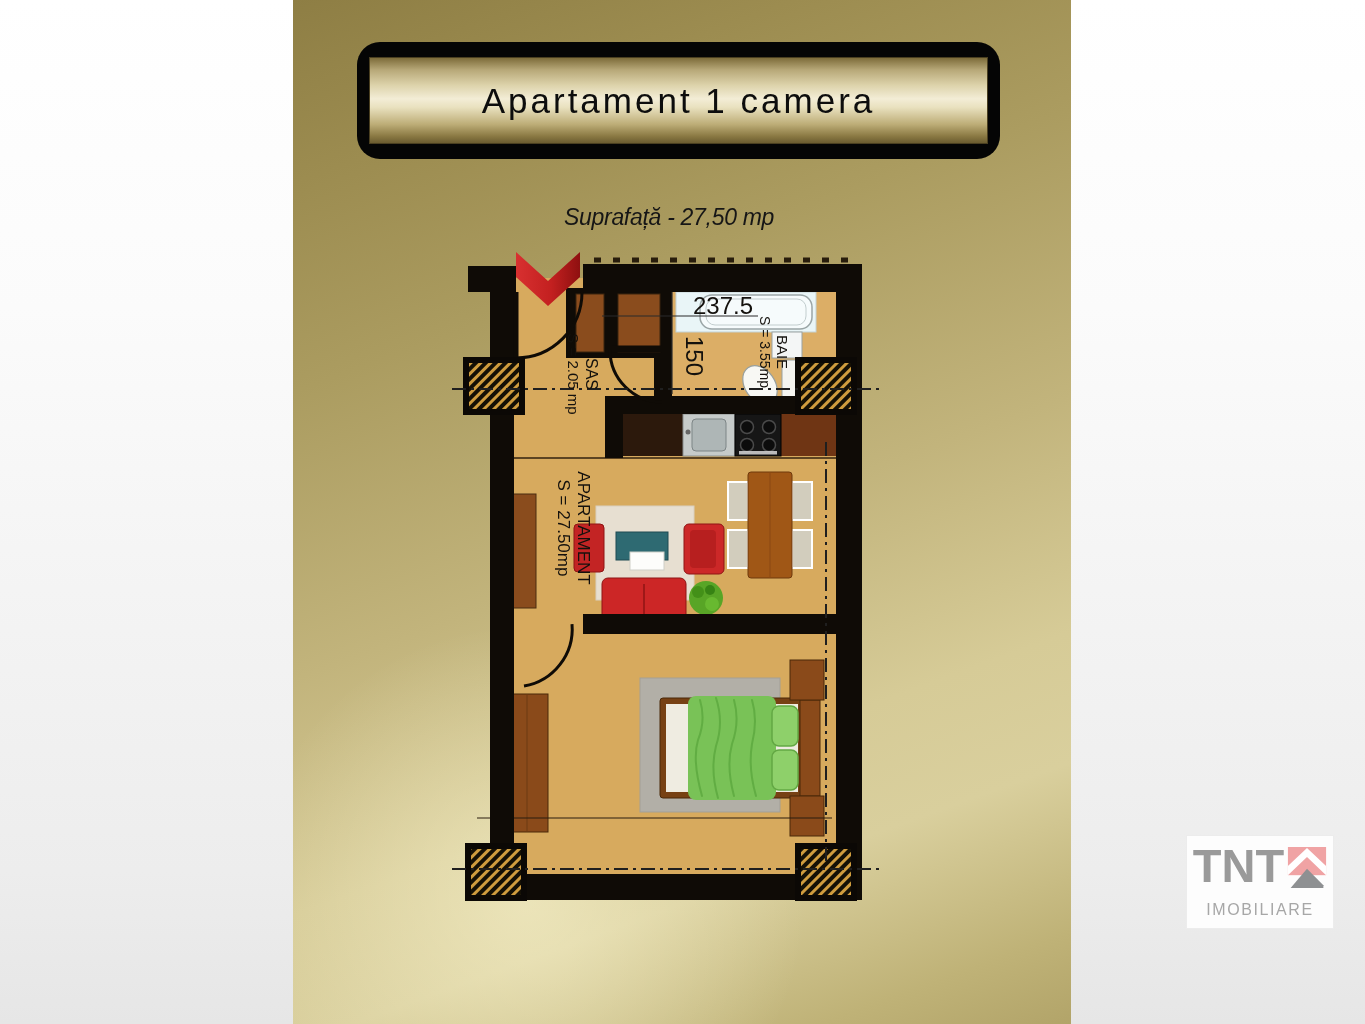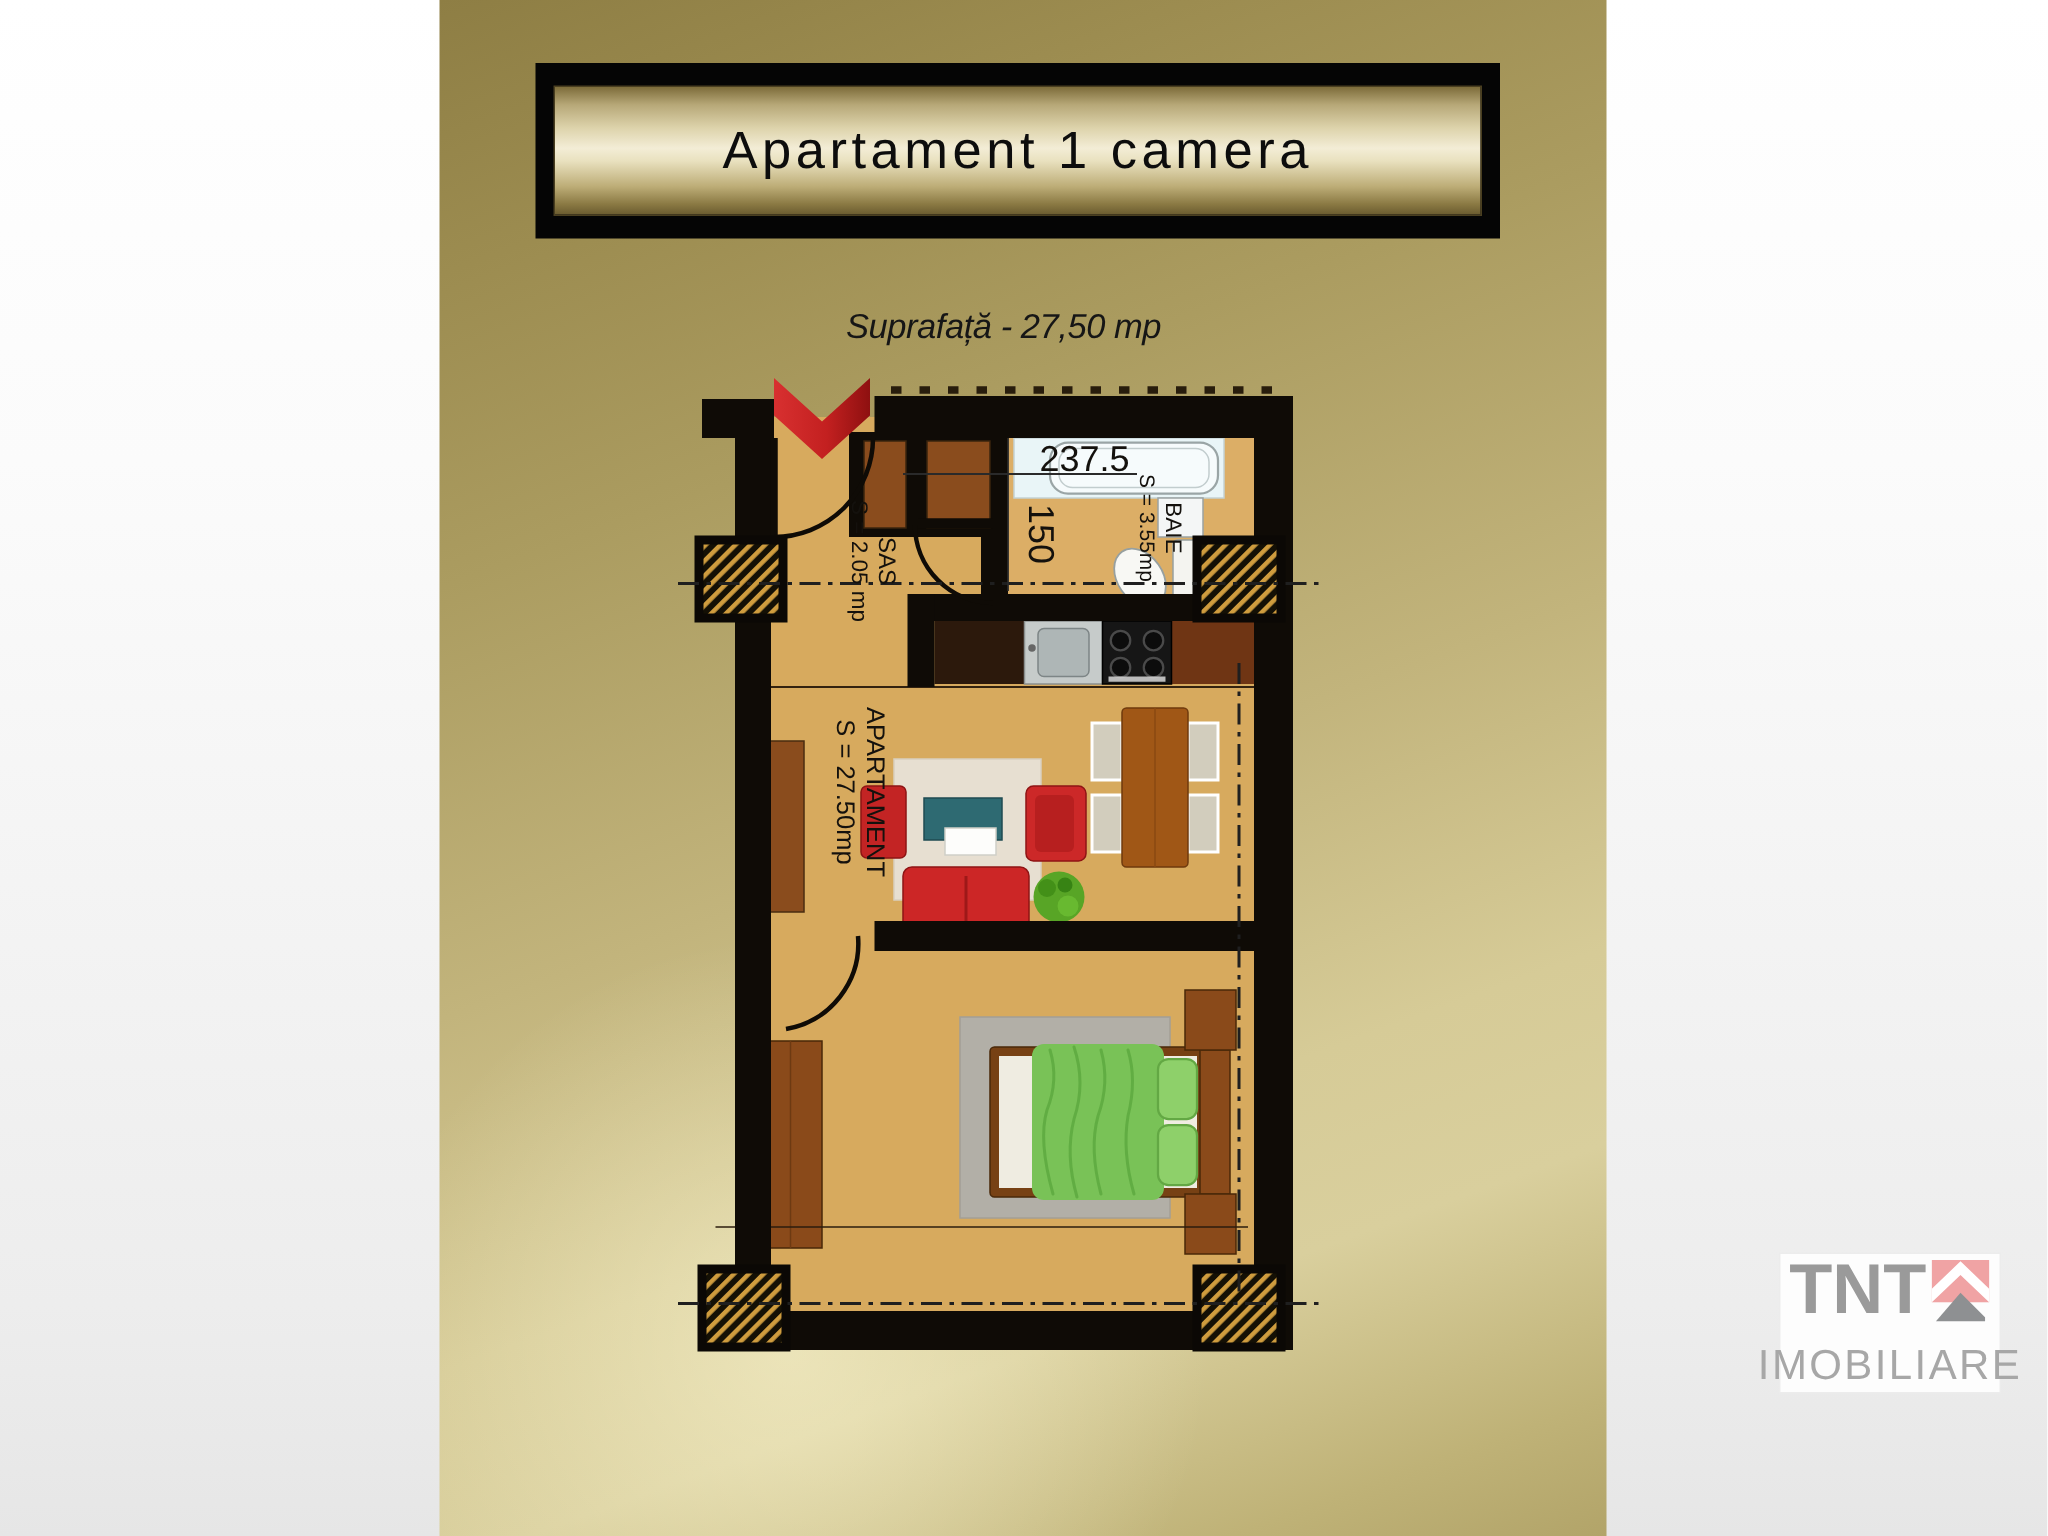--- a/index.html
+++ b/index.html
@@ -15,21 +15,21 @@
   
   .gold-panel{
     position:absolute;left:293px;top:0;width:778px;height:1024px;
     background:
       radial-gradient(ellipse 60% 45% at 30% 88%, rgba(255,250,215,0.50), rgba(255,250,215,0) 60%),
       linear-gradient(160deg,#8e7e44 0%,#9c8c50 14%,#ab9c60 30%,#c2b47c 52%,#d6cb97 70%,#d9cf9d 80%,#bfb277 93%,#b2a469 100%);
   }
   
   .banner{
     position:absolute;left:357px;top:42px;width:643px;height:117px;
-    background:#050505;box-sizing:border-box;padding:15px 12px;
+    background:#050505;box-sizing:border-box;padding:15px 12px;border-radius:23px;
   }
   .banner-inner{
     width:100%;height:100%;box-sizing:border-box;
     border:1px solid #4a3f20;
     background:linear-gradient(to bottom,#7d6c3a 0%,#b7a878 14%,#ddd3ab 32%,#f3edd6 48%,#e9e1bf 58%,#bdad77 78%,#8a7943 92%,#6b5c30 100%);
     display:flex;align-items:center;justify-content:center;
   }
   .banner-title{
     font-size:35px;letter-spacing:3px;color:#0d0d0d;font-weight:400;
     white-space:nowrap;
@@ -47,21 +47,21 @@
   .tnt-card{
     position:absolute;left:1187px;top:836px;width:146px;height:92px;
     background:#fdfdfd;box-shadow:0 0 0 1px #ececec;
     display:flex;flex-direction:column;align-items:center;justify-content:center;
   }
   .tnt-row{display:flex;align-items:flex-start;gap:3px;}
   .tnt-brand{
     font-size:47px;font-weight:bold;color:#9a9a9a;line-height:0.9;letter-spacing:0px;
   }
   .tnt-tagline{
-    font-size:28px;color:#a7a7a7;letter-spacing:1.6px;margin-top:12px;
+    font-size:16px;color:#a7a7a7;letter-spacing:1.6px;margin-top:12px;
   }
 </style>
 </head>
 <body>
 
 <div id="screen">
 
   <div class="gold-panel"></div>
 
   <div class="banner">

